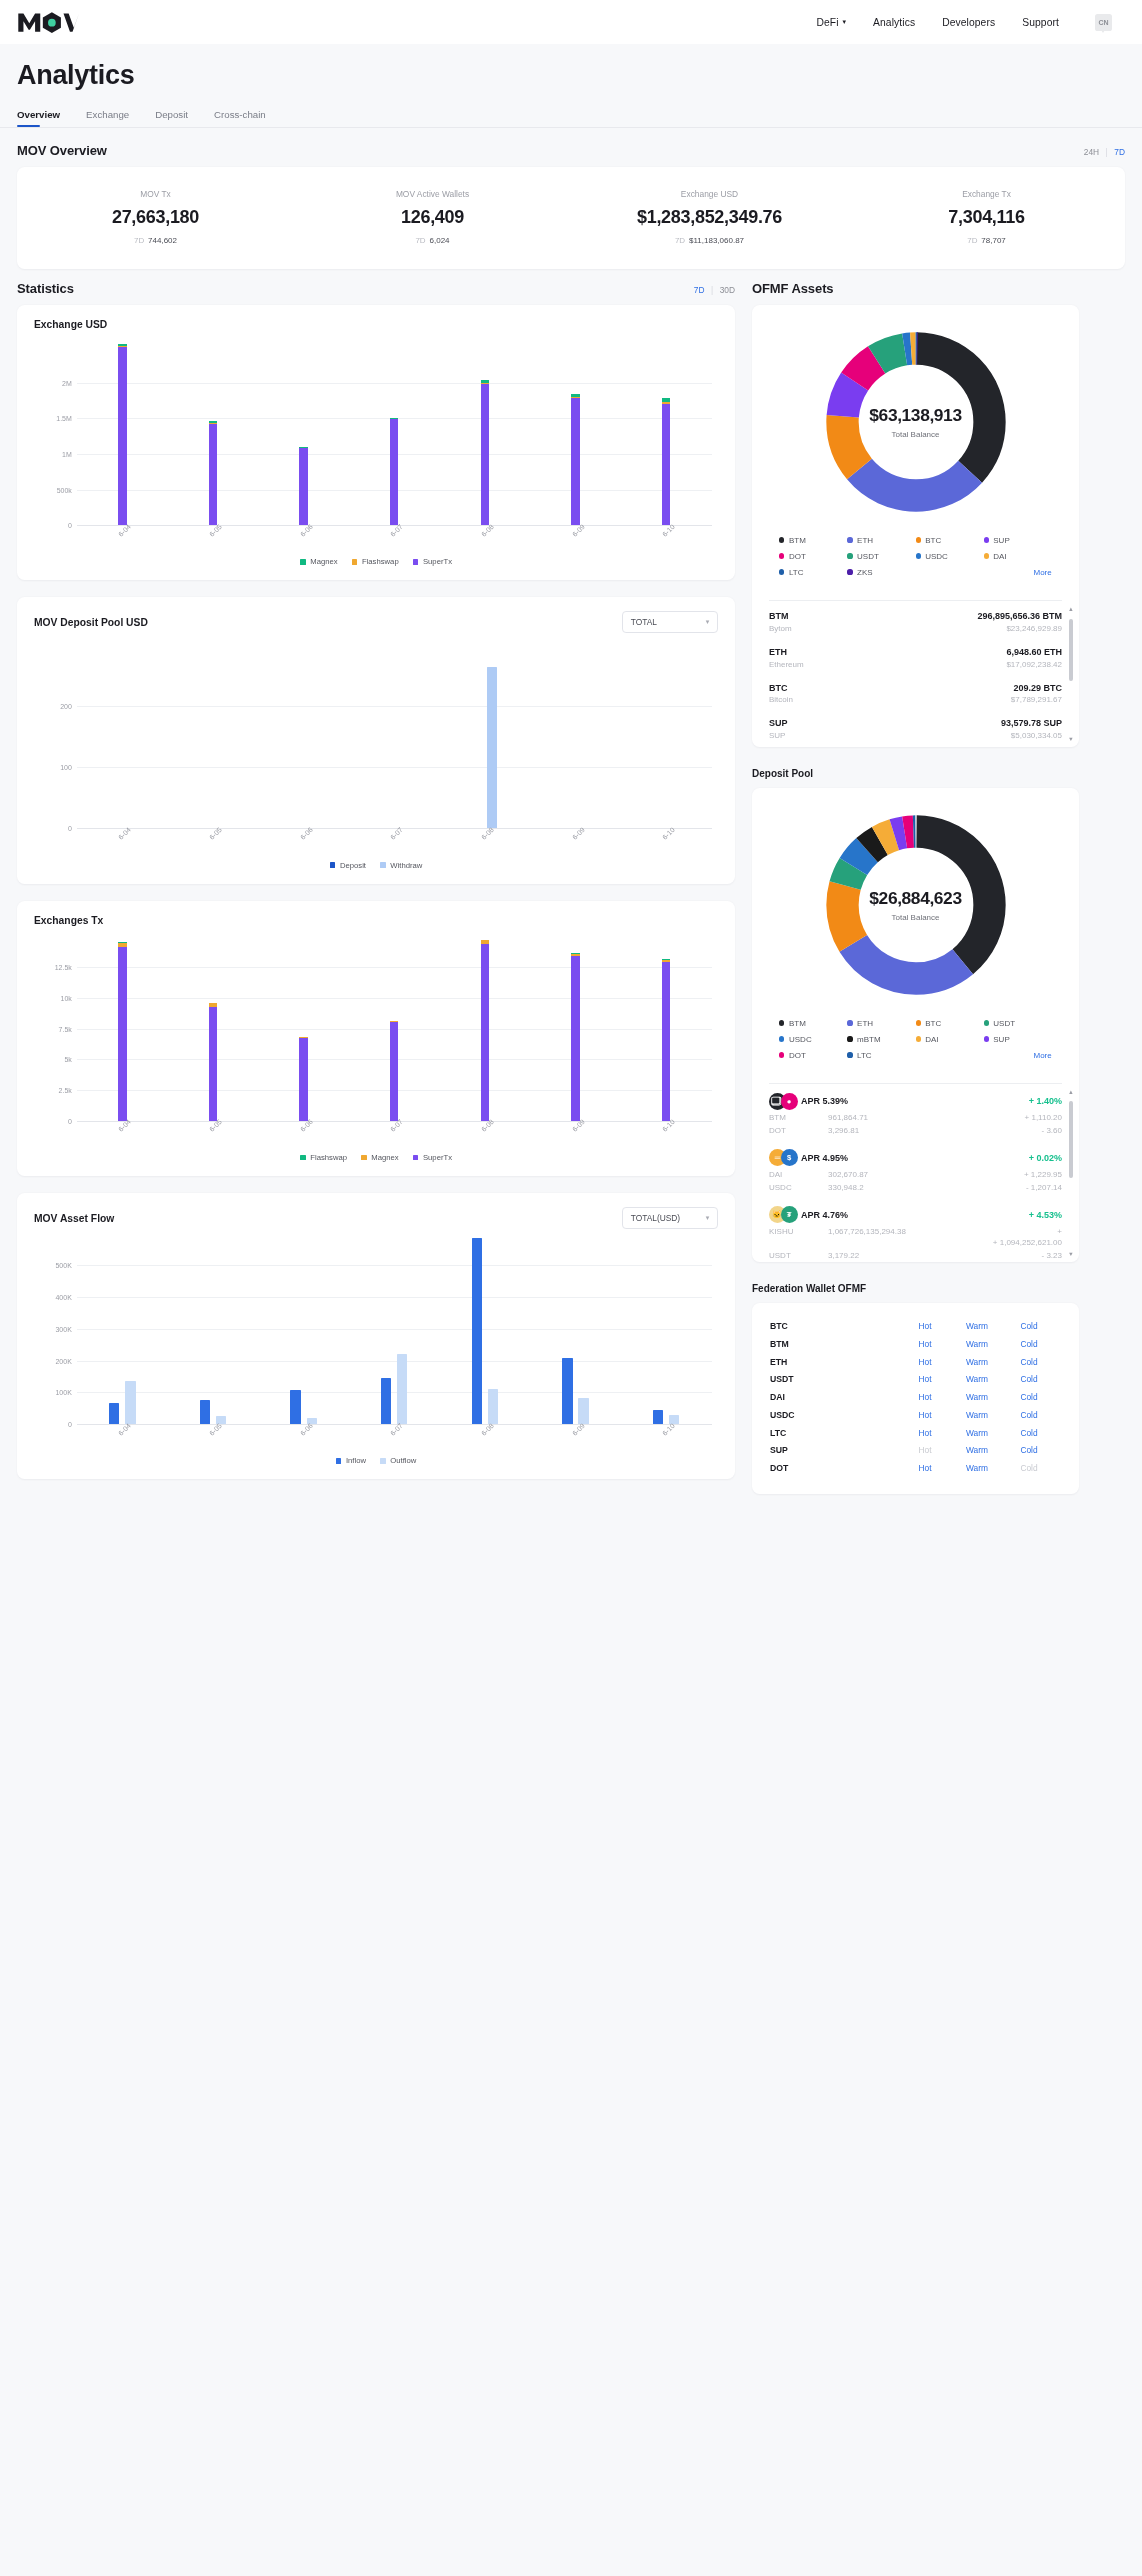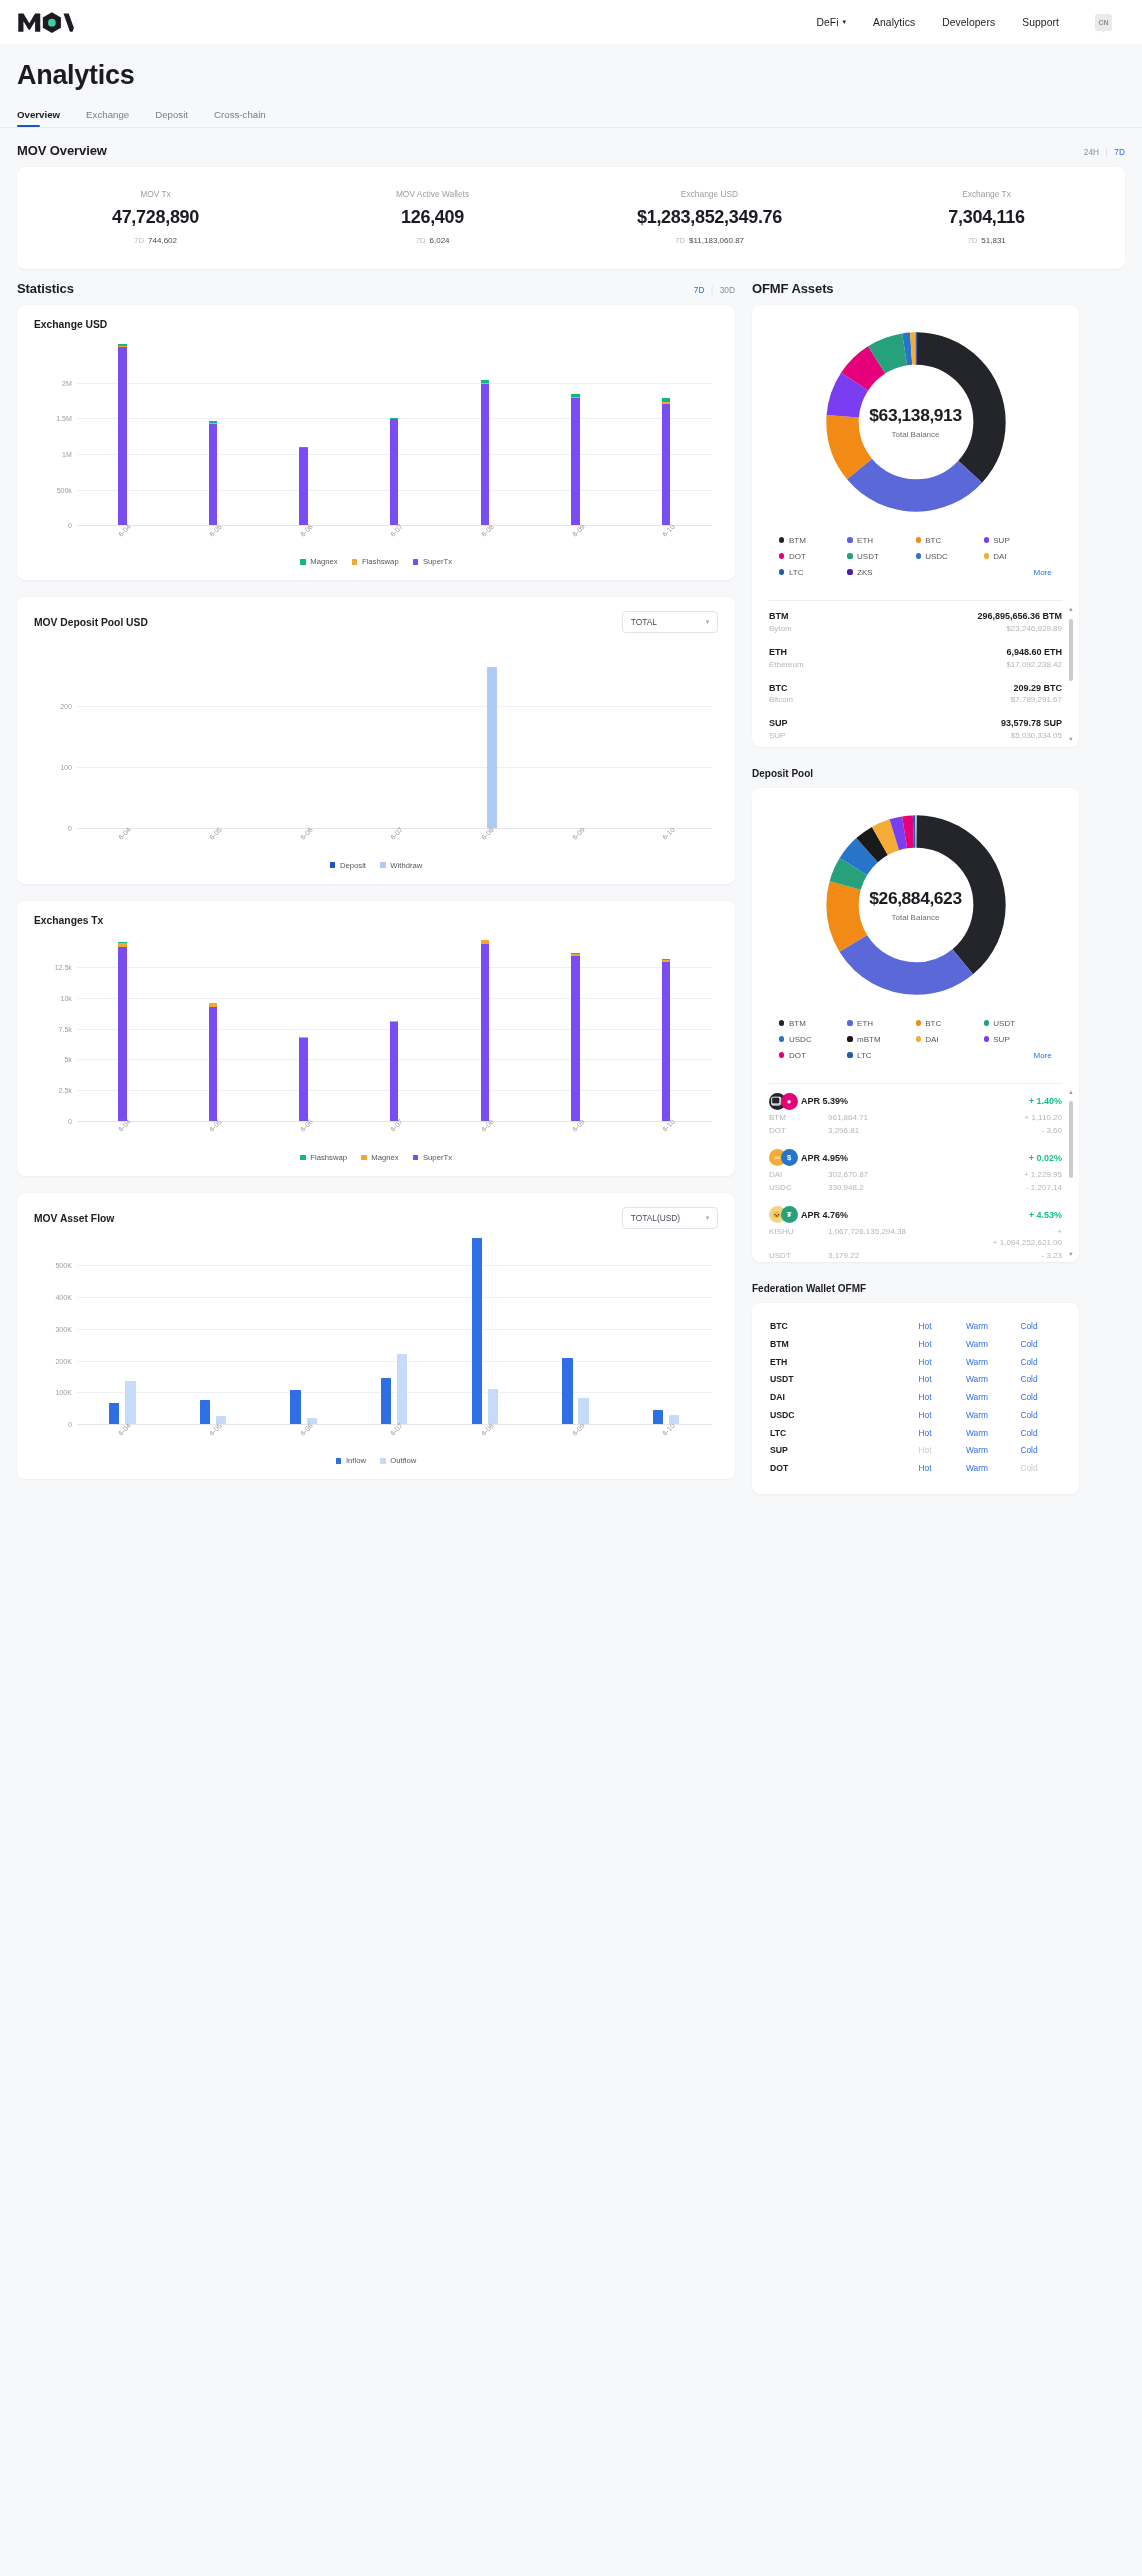--- a/index.html
+++ b/index.html
@@ -242,21 +242,21 @@
         <span class="opt">24H</span>
         <span class="sep">|</span>
         <span class="opt active">7D</span>
       </div>
     </div>
 
     <div class="card overview-card">
       <div class="stats-row">
         <div class="stat">
           <div class="stat-label">MOV Tx</div>
-          <div class="stat-value">47,728,890</div>
+          <div class="stat-value">27,663,180</div>
           <div class="stat-sub">
             <span class="tag">7D</span><span>744,602</span>
           </div>
         </div>
         <div class="stat">
           <div class="stat-label">MOV Active Wallets</div>
           <div class="stat-value">126,409</div>
           <div class="stat-sub">
             <span class="tag">7D</span><span>6,024</span>
           </div>
@@ -265,21 +265,21 @@
           <div class="stat-label">Exchange USD</div>
           <div class="stat-value">$1,283,852,349.76</div>
           <div class="stat-sub">
             <span class="tag">7D</span><span>$11,183,060.87</span>
           </div>
         </div>
         <div class="stat">
           <div class="stat-label">Exchange Tx</div>
           <div class="stat-value">7,304,116</div>
           <div class="stat-sub">
-            <span class="tag">7D</span><span>51,831</span>
+            <span class="tag">7D</span><span>78,707</span>
           </div>
         </div>
       </div>
     </div>
   </div>
 
   <div class="wrap" style="margin-top:12px;">
     <div style="display:flex; gap:17px; align-items:baseline;">
       <div style="width:718px; flex:none;">
         <div class="sect-head">

